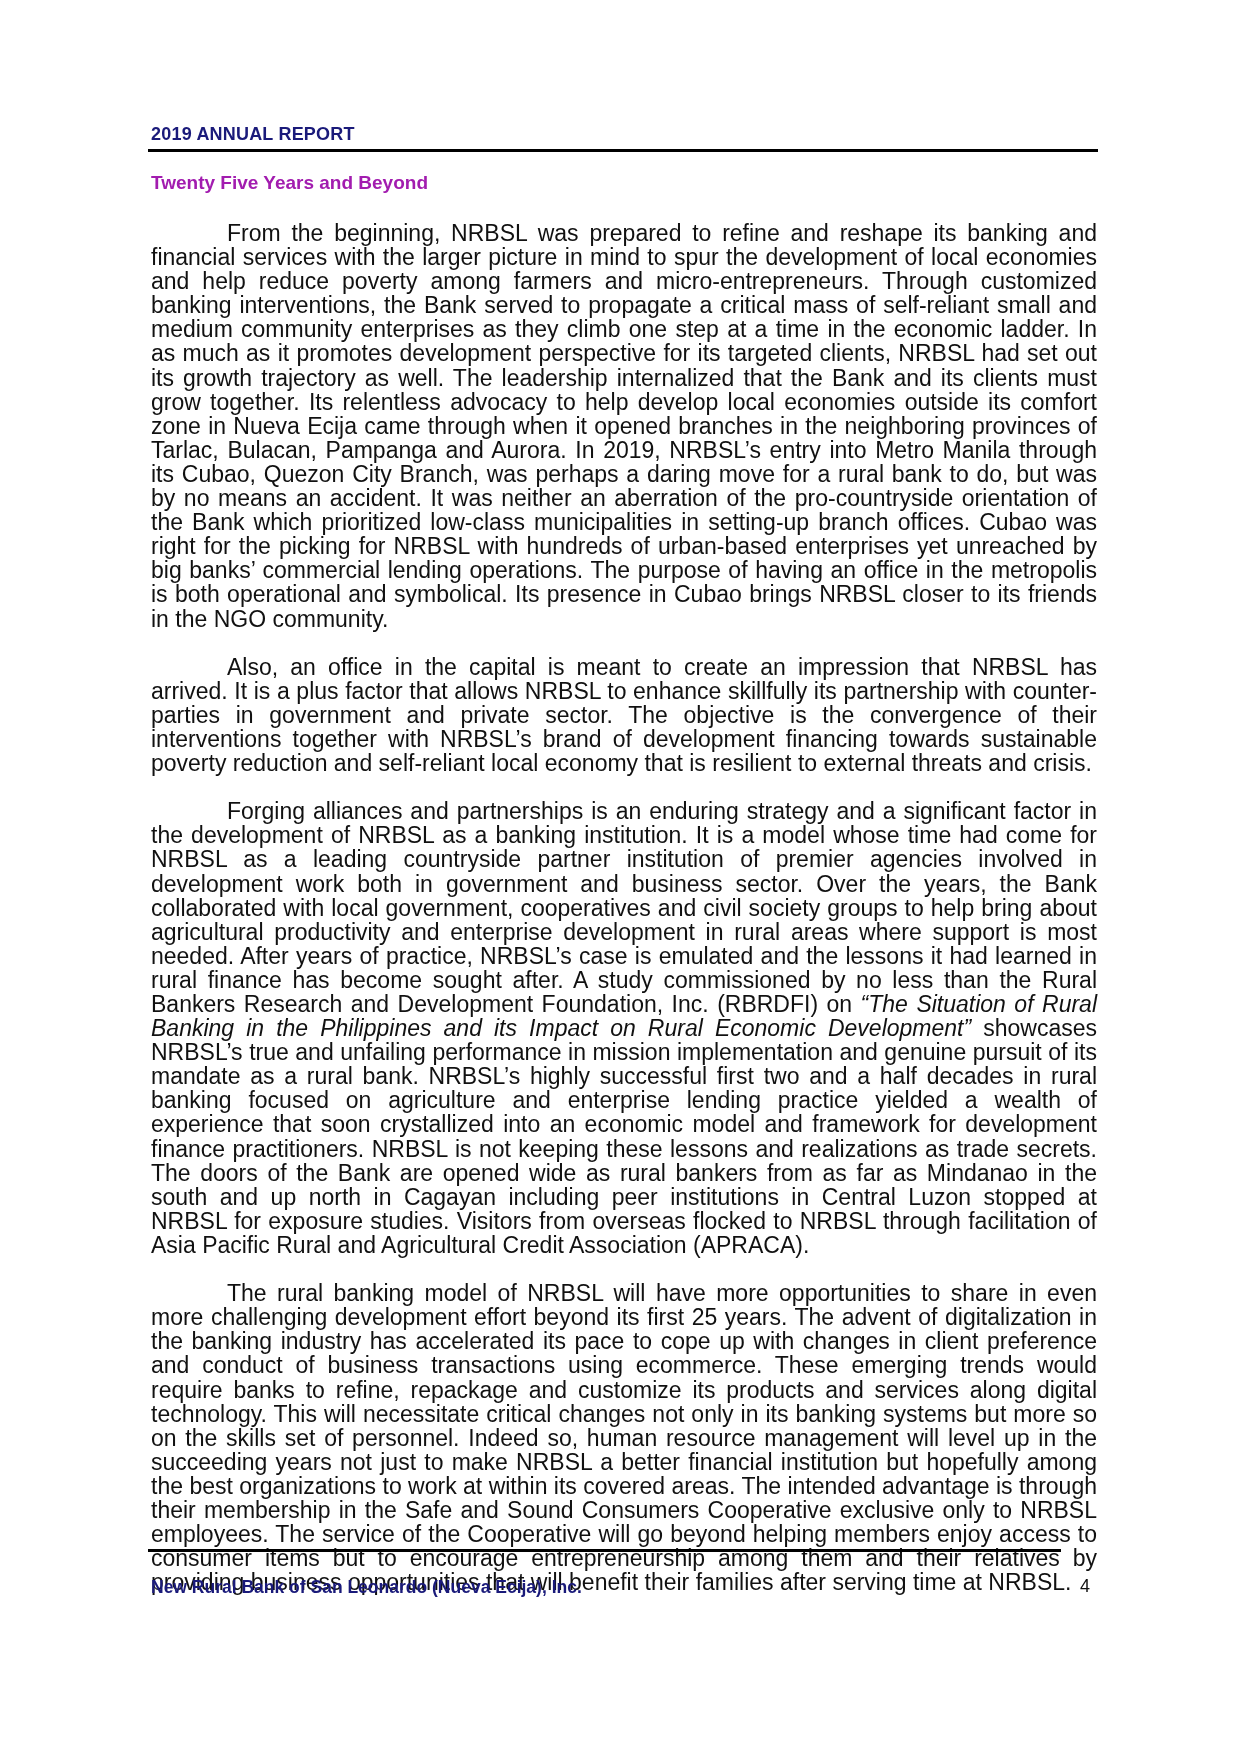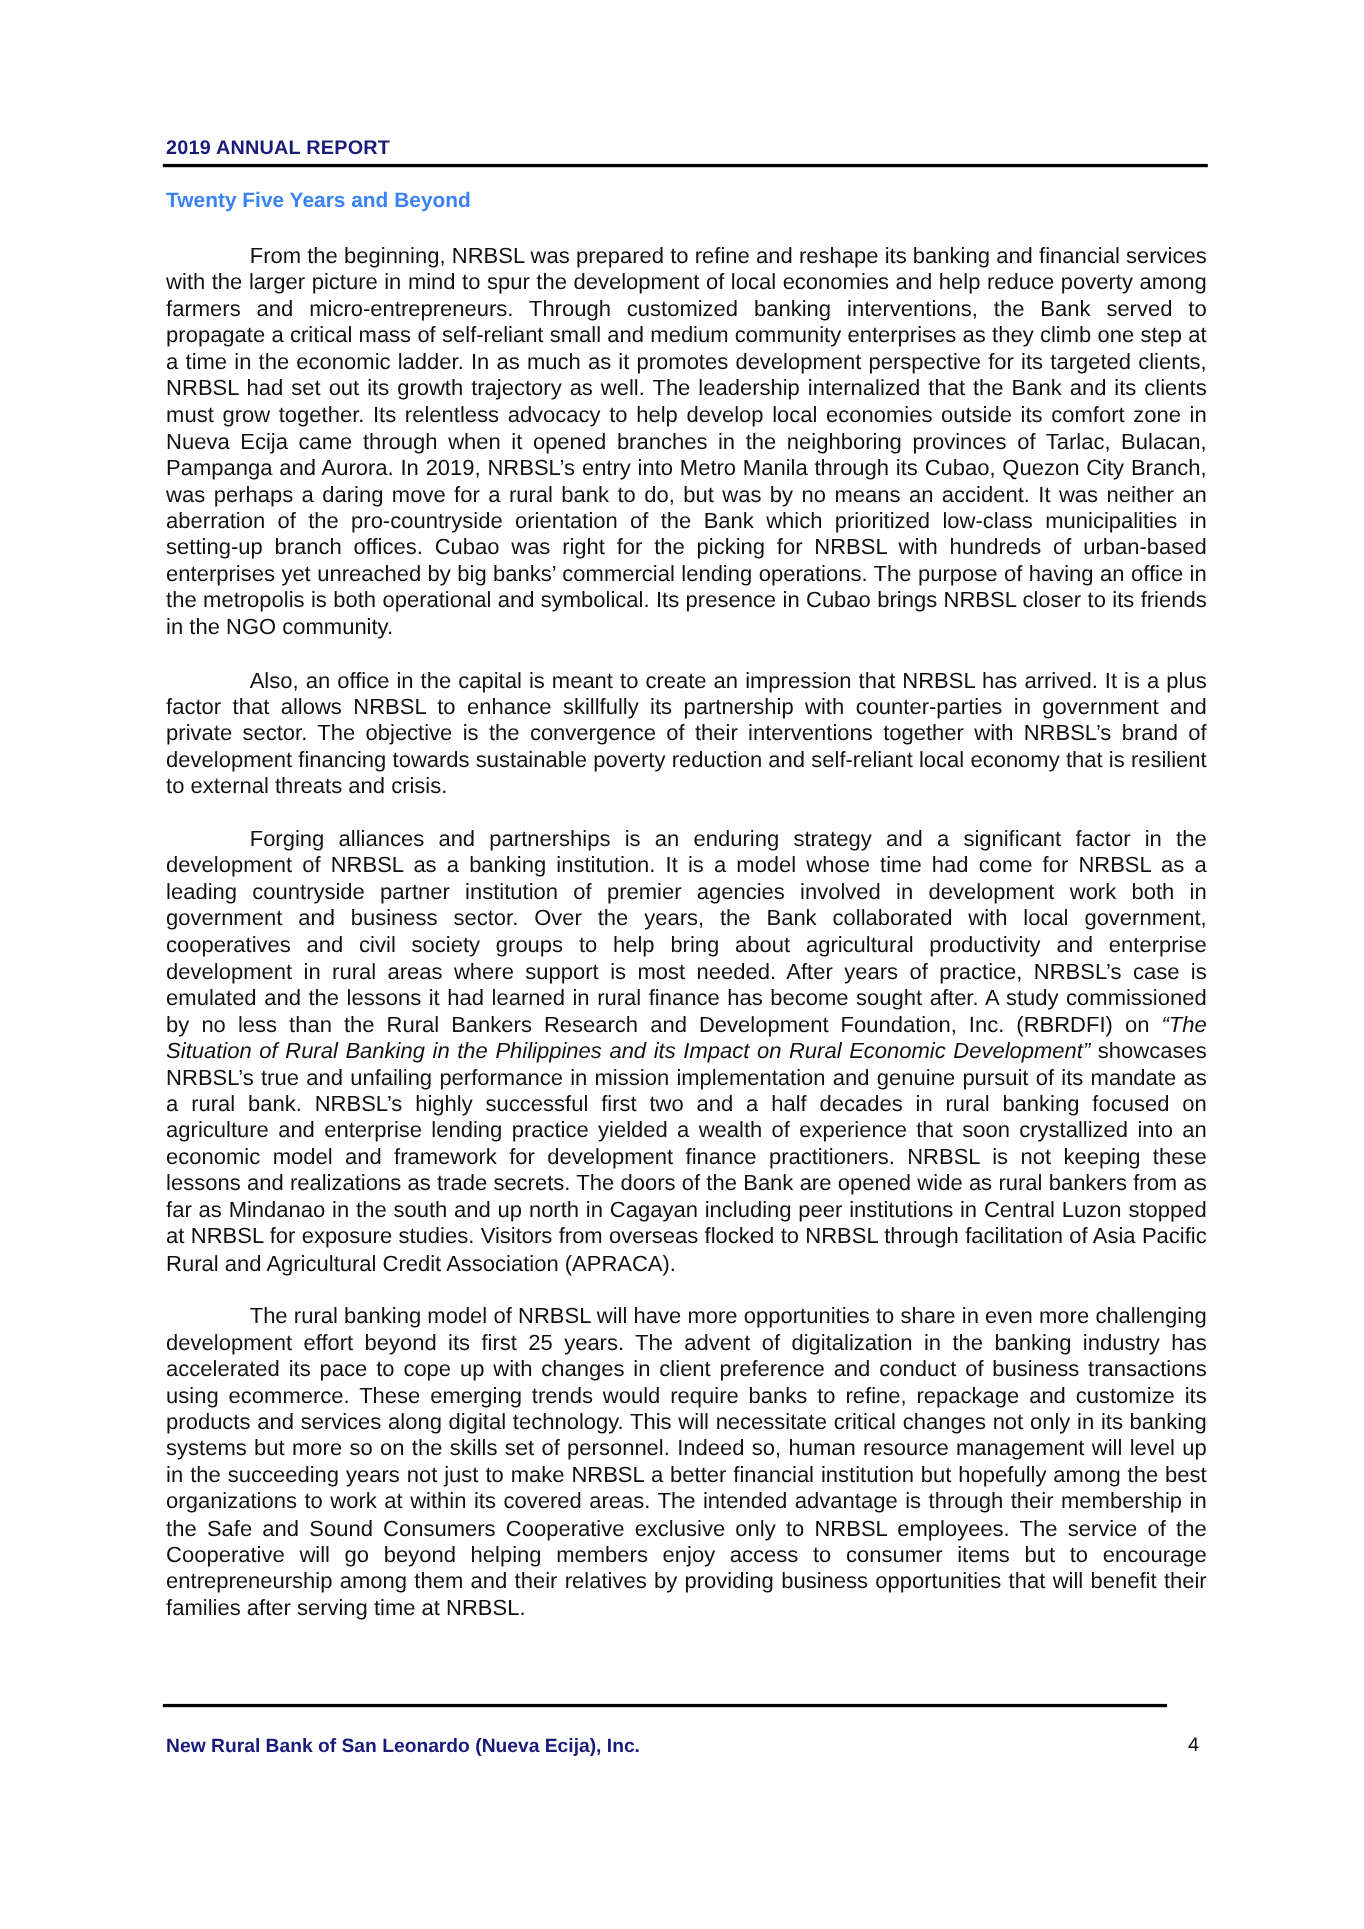--- a/index.html
+++ b/index.html
@@ -1,22 +1,22 @@
 <!DOCTYPE html>
 <html><head>
 <meta charset="utf-8">
 <style>
   html, body { margin: 0; padding: 0; background: #ffffff; }
   body { width: 1240px; height: 1754px; position: relative; overflow: hidden;
          font-family: "Liberation Sans", sans-serif; color: #111111; }
   .header-title { position: absolute; left: 151px; top: 124px; font-size: 18px; font-weight: bold;
                   color: #1a1a7a; letter-spacing: 0.2px; }
   .header-rule { position: absolute; left: 148px; top: 149px; width: 950px; height: 3px; background: #000; }
-  .section-title { position: absolute; left: 151px; top: 172px; font-size: 19px; font-weight: bold; color: #3b82f6; }
-  .body-text { position: absolute; left: 151px; top: 221px; width: 946px; font-size: 20px; line-height: 24.1px;
+  .section-title { position: absolute; left: 151px; top: 172px; font-size: 19px; font-weight: bold; color: #a21caf; }
+  .body-text { position: absolute; left: 151px; top: 221px; width: 946px; font-size: 23px; line-height: 24.1px;
                text-align: justify; }
   .body-text p { margin: 0 0 24.1px 0; text-indent: 76px; }
   .body-text p em { font-style: italic; }
   .footer-rule { position: absolute; left: 148px; top: 1549px; width: 913px; height: 3px; background: #000; }
   .footer-text { position: absolute; left: 151px; top: 1577px; font-size: 17.5px; font-weight: bold; color: #1a1a7a; }
   .page-number { position: absolute; left: 1080px; top: 1576px; font-size: 18px; color: #111; }
 </style>
 </head>
 <body>
 

